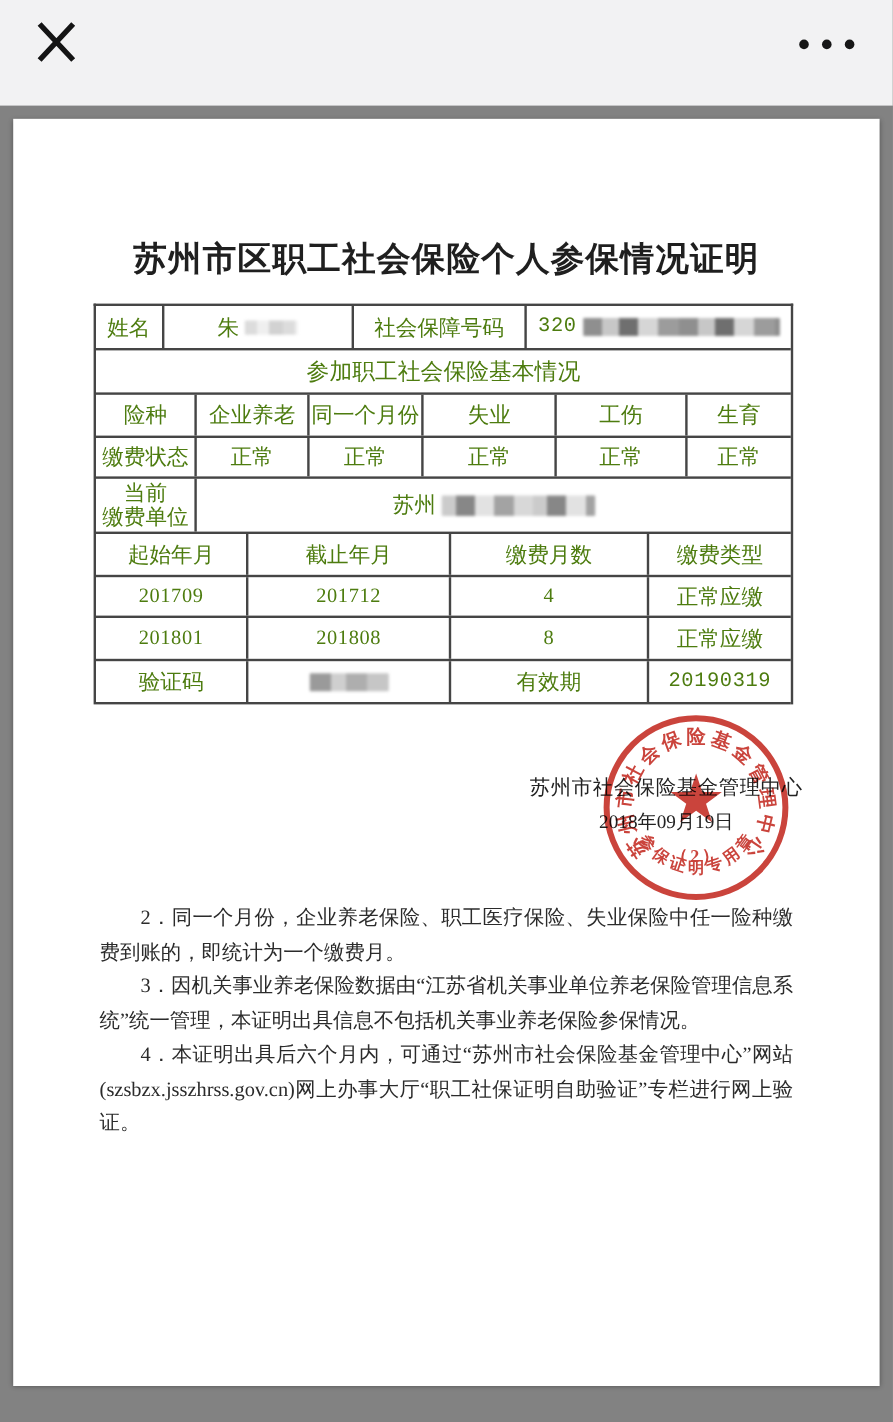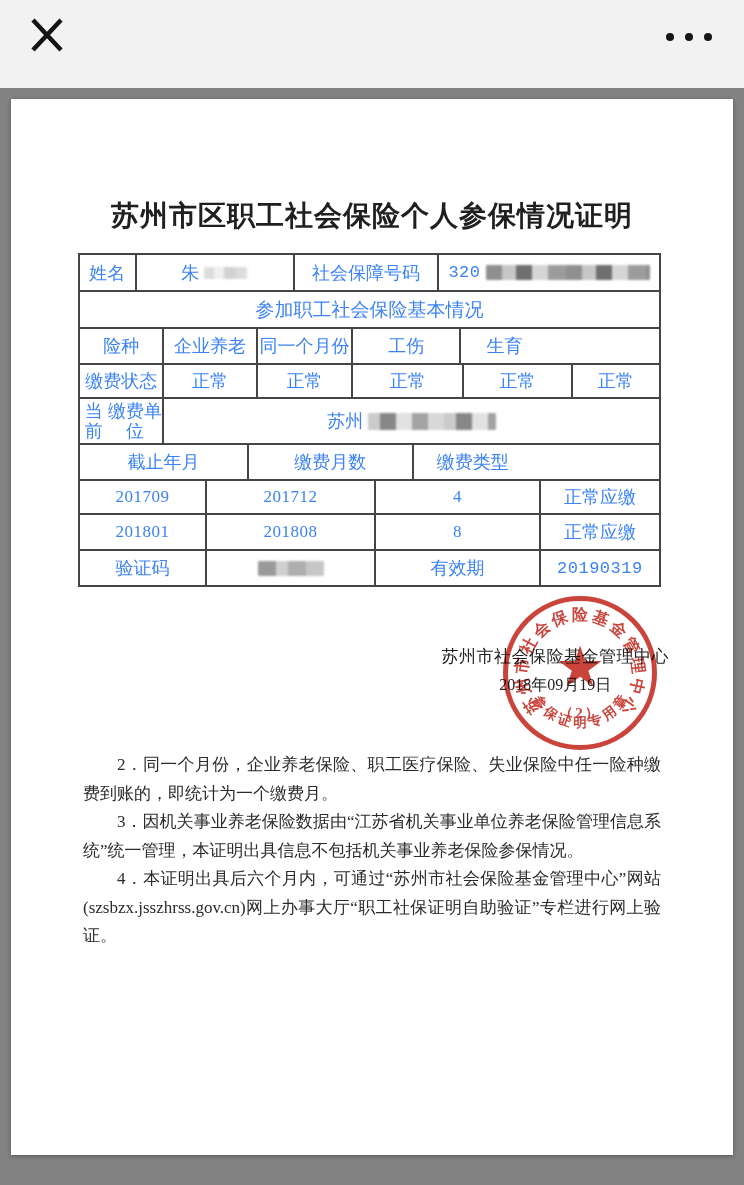--- a/index.html
+++ b/index.html
@@ -37,25 +37,25 @@
   }
   
   .cert-table{
     position:absolute;left:67px;top:154px;width:583px;box-sizing:border-box;
     border:2px solid #454545;border-bottom:none;
   }
   .tr{display:flex;border-bottom:2px solid #454545;box-sizing:border-box;}
   .td{
     display:flex;align-items:center;justify-content:center;gap:5px;
     border-right:2px solid #454545;box-sizing:border-box;
-    font-size:18px;text-align:center;overflow:hidden;color:#3b82f6;
+    font-size:18px;overflow:hidden;color:#4d7c0f;
     flex-direction:row;
   }
   .td:last-child{border-right:none;font-family:Liberation Mono, monospace;}
-  .td.stack{flex-direction:row;gap:0;line-height:20px;}
+  .td.stack{flex-direction:column;gap:0;line-height:20px;}
   .row-a{height:37px}.row-b{height:37px}.row-c{height:36px}.row-d{height:34px}
   .row-e{height:46px}.row-f{height:36px}.row-g{height:34px}.row-h{height:36px}.row-i{height:36px}
   .num{font-size:17px;letter-spacing:.5px;}
   
   .redact{display:inline-block;vertical-align:middle;filter:blur(1.3px);border-radius:1px;}
   .r-name{width:44px;height:12px;background:repeating-linear-gradient(90deg,#dcdcdc 0 10px,#efefef 10px 20px,#d2d2d2 20px 32px);}
   .r-ssn{width:164px;height:15px;background:repeating-linear-gradient(90deg,#8f8f8f 0 16px,#c7c7c7 16px 30px,#6f6f6f 30px 46px,#d6d6d6 46px 62px,#9c9c9c 62px 80px);}
   .r-emp{width:128px;height:17px;background:repeating-linear-gradient(90deg,#cbcbcb 0 12px,#878787 12px 28px,#e2e2e2 28px 44px,#a3a3a3 44px 60px,#d8d8d8 60px 76px);}
   .r-code{width:66px;height:15px;background:repeating-linear-gradient(90deg,#9a9a9a 0 18px,#cfcfcf 18px 30px,#aeaeae 30px 48px,#c6c6c6 48px 66px);}
   
@@ -123,20 +123,21 @@
       </div>
 
       <div class="tr row-b">
         <div class="td" style="width:100%;font-size:19px">参加职工社会保险基本情况</div>
       </div>
 
       <div class="tr row-c">
         <div class="td" style="width:14.58%">险种</div>
         <div class="td" style="width:16.12%">企业养老</div>
         <div class="td" style="width:16.47%">同一个月份</div>
+        <div class="td" style="width:19.21%">失业</div>
         <div class="td" style="width:18.70%">工伤</div>
         <div class="td" style="width:14.92%">生育</div>
       </div>
 
       <div class="tr row-d">
         <div class="td" style="width:14.58%">缴费状态</div>
         <div class="td" style="width:16.12%">正常</div>
         <div class="td" style="width:16.47%">正常</div>
         <div class="td" style="width:19.21%">正常</div>
         <div class="td" style="width:18.70%">正常</div>
@@ -148,20 +149,21 @@
           <span>当前</span>
           <span>缴费单位</span>
         </div>
         <div class="td" style="width:85.42%">
           <span>苏州</span>
           <span class="redact r-emp"></span>
         </div>
       </div>
 
       <div class="tr row-f">
+        <div class="td" style="width:21.96%">起始年月</div>
         <div class="td" style="width:29.16%">截止年月</div>
         <div class="td" style="width:28.47%">缴费月数</div>
         <div class="td" style="width:20.41%">缴费类型</div>
       </div>
 
       <div class="tr row-g">
         <div class="td num" style="width:21.96%">201709</div>
         <div class="td num" style="width:29.16%">201712</div>
         <div class="td num" style="width:28.47%">4</div>
         <div class="td" style="width:20.41%">正常应缴</div>

